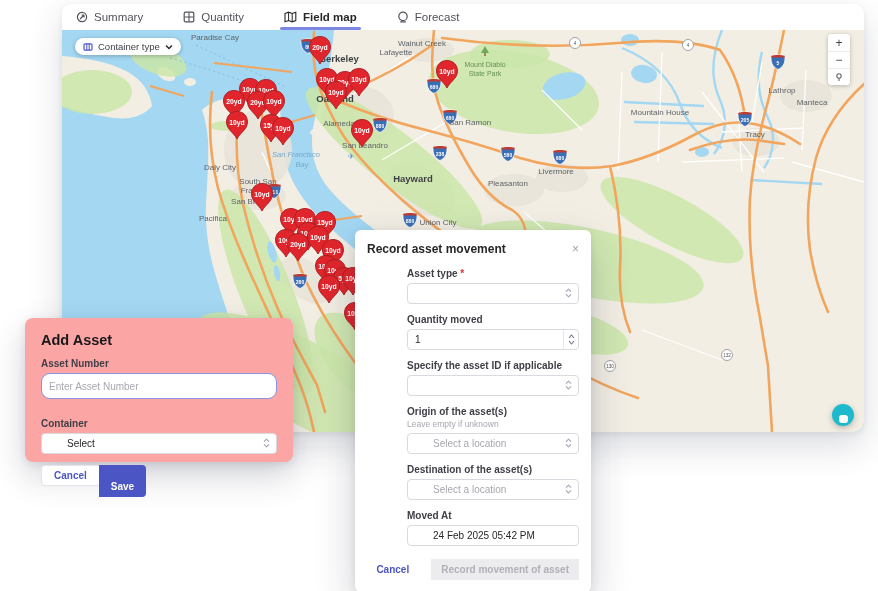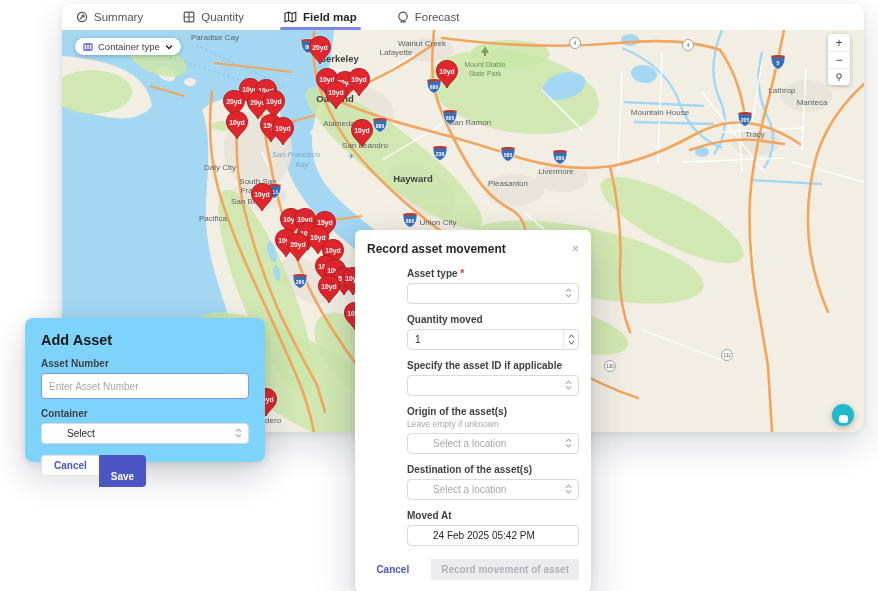--- a/index.html
+++ b/index.html
@@ -30,31 +30,31 @@
   .zoomctl button{height:17px;border:none;background:#fff;font-size:12px;line-height:10px;color:#444;cursor:pointer;padding:0;}
   .zoomctl button + button{border-top:1px solid #ececec;}
   .zoomctl svg{display:block;margin:0 auto;}
 
   
   .chat{position:absolute;left:770px;top:374px;width:22px;height:22px;border-radius:50%;border:none;
         background:#1fb9ce;box-shadow:0 2px 6px rgba(0,0,0,.25);cursor:pointer;padding:0;}
   .chat span{display:block;width:9px;height:8px;margin:7px auto 0;background:#fff;border-radius:3px;}
 
   
-  .addasset{position:absolute;left:25px;top:318px;width:240px;height:144px;background:#7dd3fc;border-radius:8px;
+  .addasset{position:absolute;left:25px;top:318px;width:268px;height:144px;background:#fca5a5;border-radius:8px;
             box-shadow:0 14px 34px rgba(30,35,60,.20),0 2px 8px rgba(30,35,60,.10);padding:14px 16px 12px;z-index:5;}
   .addasset h2{margin:0 0 10px;font-size:14.5px;color:#18181b;}
   .flabel{font-size:10px;font-weight:bold;color:#3f3f46;margin:0 0 4px;}
-  .tinput{width:100%;height:21px;border:1px solid #8a93e6;border-radius:4px;font-size:10px;color:#27272a;padding:12px 7px;outline:none;}
+  .tinput{width:100%;height:21px;border:1px solid #8a93e6;border-radius:9px;font-size:10px;color:#27272a;padding:12px 7px;outline:none;}
   .tinput::placeholder{color:#a7a7b0;}
   .selwrap{position:relative;width:100%;height:21px;border:1px solid #d9d9df;border-radius:4px;background:#fff;
            display:flex;align-items:center;padding:0 25px;font-size:10px;color:#27272a;cursor:pointer;}
   .selwrap.ghost{color:#a7a7b0;}
   .selwrap .chev{position:absolute;right:6px;top:50%;transform:translateY(-50%);}
-  .addasset .row1{margin-bottom:9px;}
+  .addasset .row1{margin-bottom:19px;}
   .btnpair{display:flex;margin-top:11px;}
   .btn-cancel{height:21px;padding:0 12px;border:1px solid #e3e3e8;border-right:none;border-radius:4px 0 0 4px;background:#fff;
               color:#4b55c4;font-size:10px;font-weight:bold;cursor:pointer;}
   .btn-save{height:21px;padding:16px 12px;border:none;border-radius:0 4px 4px 0;background:#4b55c4;color:#fff;
             font-size:10px;font-weight:bold;cursor:pointer;}
 
   
   .modal{position:absolute;left:355px;top:230px;width:236px;background:#fff;border-radius:6px;
          box-shadow:0 16px 40px rgba(30,35,60,.22),0 2px 8px rgba(30,35,60,.10);padding:12px 12px 12px;z-index:6;}
   .modal .mhead{display:flex;align-items:center;justify-content:space-between;margin-bottom:12px;}

